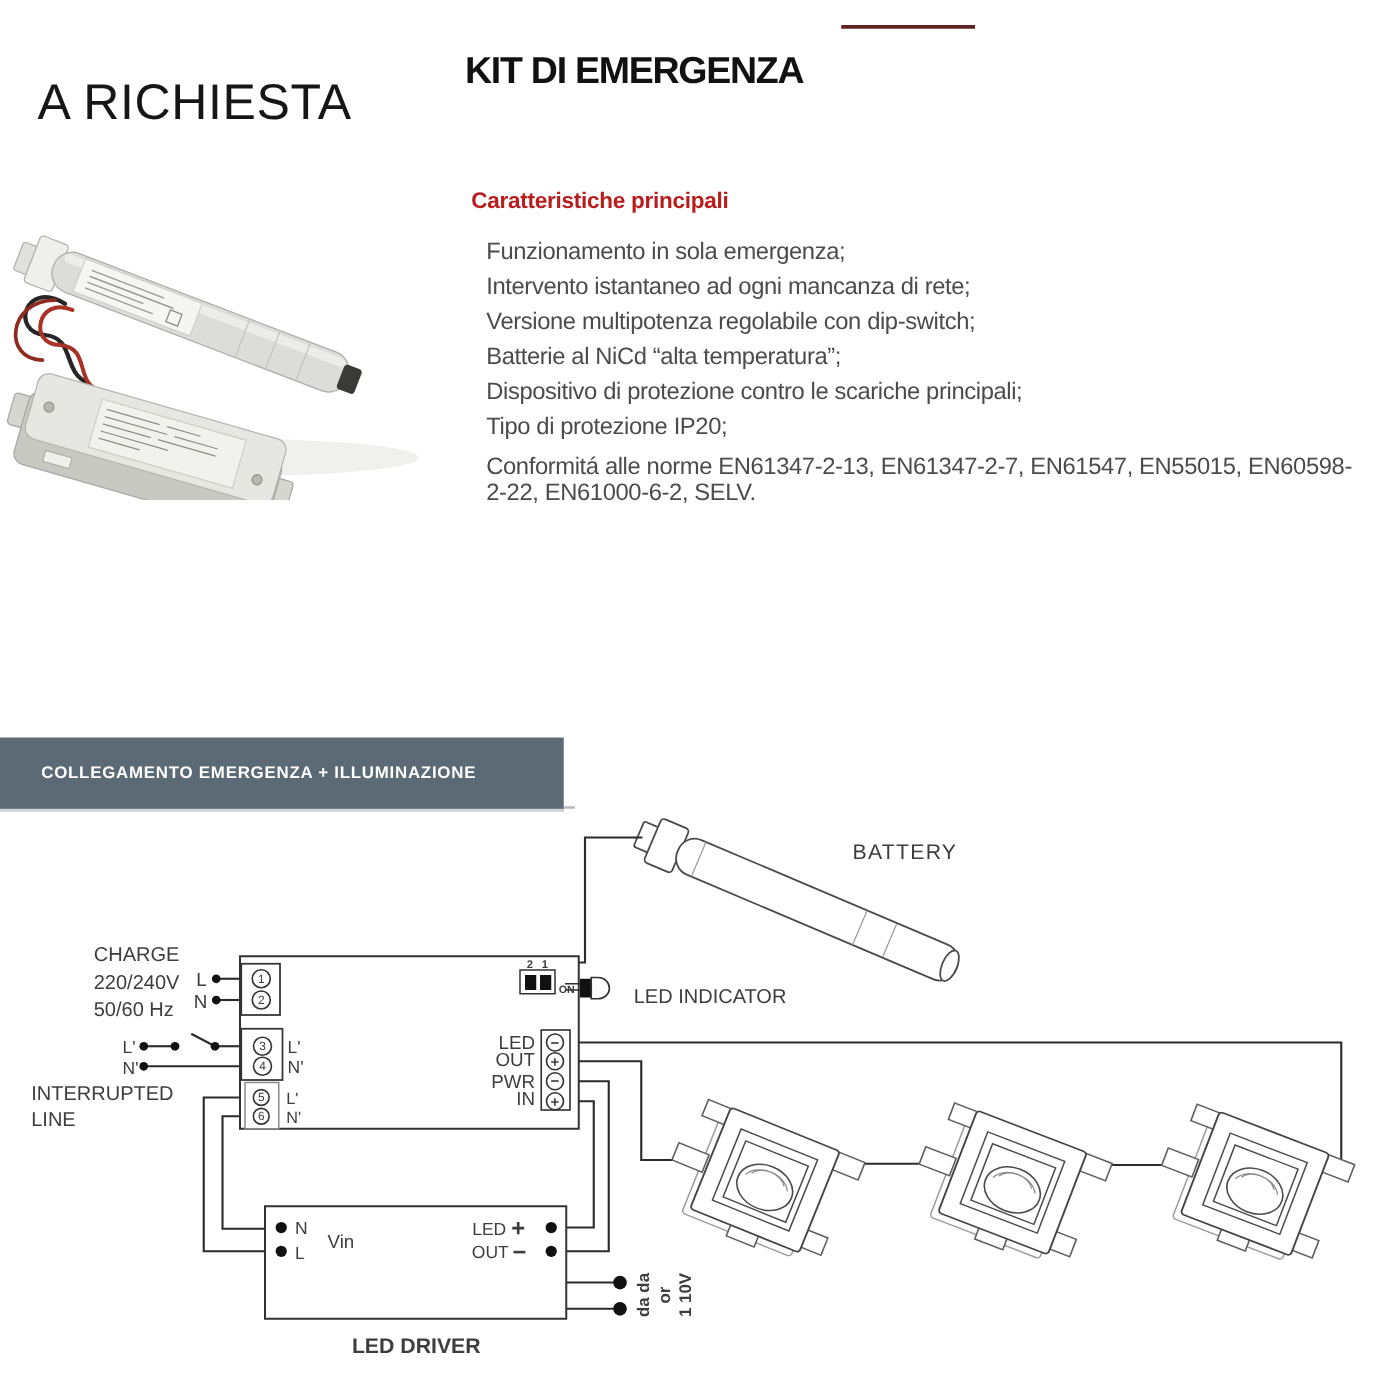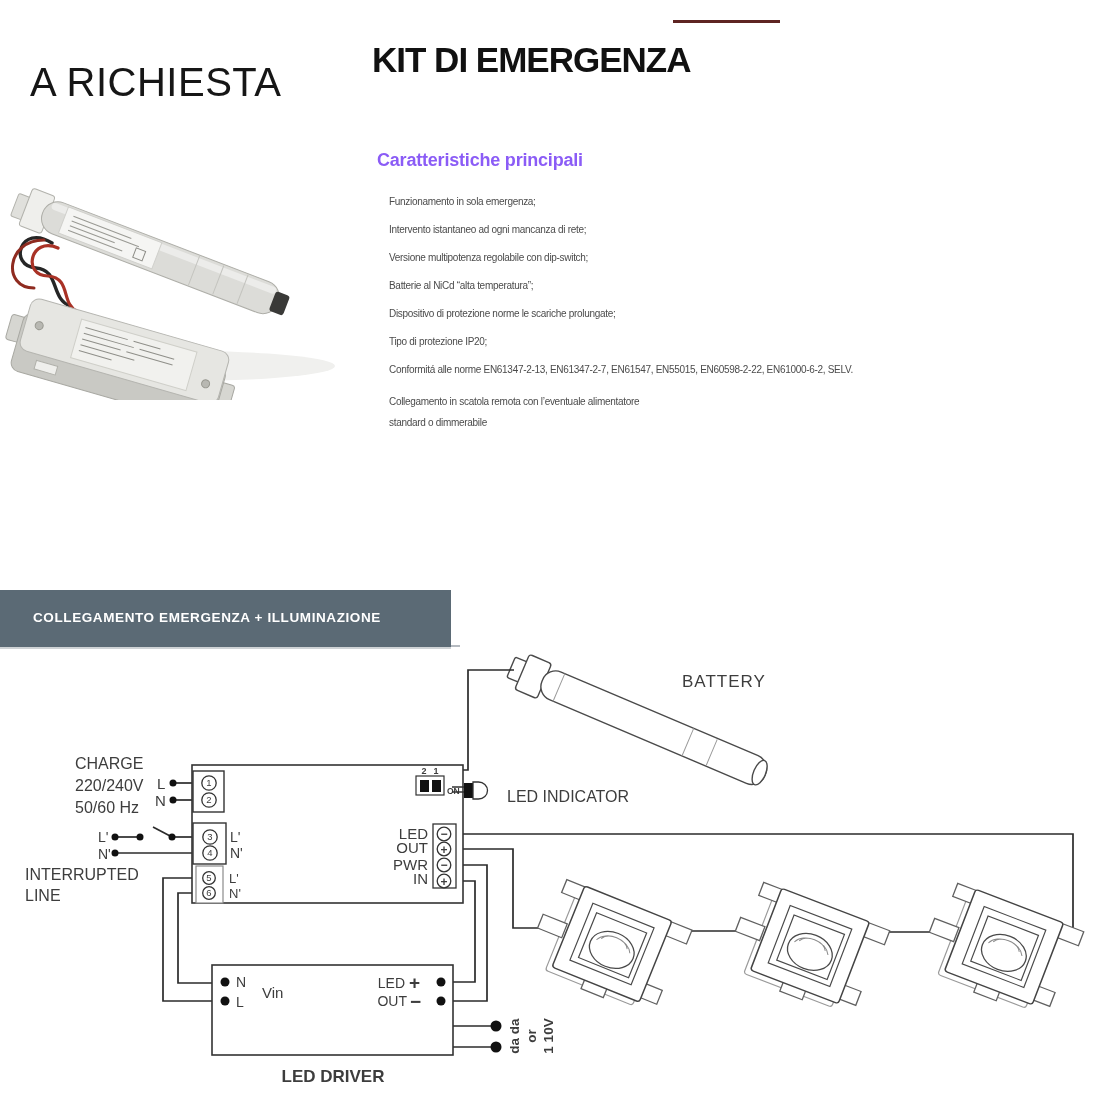--- a/index.html
+++ b/index.html
@@ -1,26 +1,26 @@
 <!DOCTYPE html>
 <html><head>
 <meta charset="utf-8">
 <style>
   html,body{margin:0;padding:0;background:#ffffff;}
   body{width:1100px;height:1100px;position:relative;overflow:hidden;
        font-family:"Liberation Sans",sans-serif;color:#1d1d1d;}
   .abs{position:absolute;}
   
   .subtitle{left:30px;top:60px;font-size:40px;font-weight:400;letter-spacing:.5px;color:#161616;}
-  .title{left:372px;top:40px;font-size:35px;font-weight:700;letter-spacing:-1px;color:#111;}
+  .title{left:372px;top:40px;font-size:30px;font-weight:700;letter-spacing:-1px;color:#111;}
   .accent-bar{left:673px;top:20px;width:107px;height:3px;background:#5e2422;}
   
   .features{left:377px;top:150px;width:718px;}
-  .features h3{margin:0 0 20px 0;font-size:18px;font-weight:700;color:#8b5cf6;letter-spacing:-.2px;}
-  .feature-item{padding-left:12px;font-size:10px;line-height:21px;letter-spacing:-.3px;
+  .features h3{margin:0 0 20px 0;font-size:18px;font-weight:700;color:#b91c1c;letter-spacing:-.2px;}
+  .feature-item{padding-left:12px;font-size:19px;line-height:21px;letter-spacing:-.3px;
                 color:#4b4b4b;margin-bottom:7px;white-space:pre-line;}
   .feature-item:last-child{margin-top:11px;}
   
   .banner{left:0;top:590px;width:418px;height:57px;background:#5b6a75;color:#ffffff;
           font-size:13.5px;font-weight:700;letter-spacing:.6px;line-height:55px;
           padding-left:33px;border-bottom:2px solid #cfd3d6;}
   .banner-tick{left:451px;top:645px;width:9px;height:2px;background:#b5bac0;}
   svg text{font-family:"Liberation Sans",sans-serif;fill:#3d3d3d;}
 </style>
 </head>
@@ -63,25 +63,23 @@
     <rect x="24" y="60" width="22" height="9" fill="#efefec" stroke="#b0b0aa"></rect>
   </g>
 </svg>
 
 <div class="abs features">
   <h3>Caratteristiche principali</h3>
   <div class="feature-item">Funzionamento in sola emergenza;</div>
   <div class="feature-item">Intervento istantaneo ad ogni mancanza di rete;</div>
   <div class="feature-item">Versione multipotenza regolabile con dip-switch;</div>
   <div class="feature-item">Batterie al NiCd “alta temperatura”;</div>
-  <div class="feature-item">Dispositivo di protezione norme le scariche prolungate;</div>
+  <div class="feature-item">Dispositivo di protezione contro le scariche principali;</div>
   <div class="feature-item">Tipo di protezione IP20;</div>
   <div class="feature-item">Conformitá alle norme EN61347-2-13, EN61347-2-7, EN61547, EN55015, EN60598-2-22, EN61000-6-2, SELV.</div>
-  <div class="feature-item">Collegamento in scatola remota con l’eventuale alimentatore
-standard o dimmerabile</div>
 </div>
 
 <div class="abs banner" style="background: rgb(91, 106, 117);">COLLEGAMENTO EMERGENZA + ILLUMINAZIONE ORDINARIA</div>
 <div class="abs banner-tick"></div>
 
 <svg class="abs" style="left:0;top:648px" width="1100" height="452" viewBox="0 648 1100 452">
 
   <defs>
     <g id="spotfix">
       <rect x="-47" y="-47" width="94" height="94" rx="3" transform="translate(-5,6)" fill="none" stroke="#9a9a9a" stroke-width="1.2"></rect>

